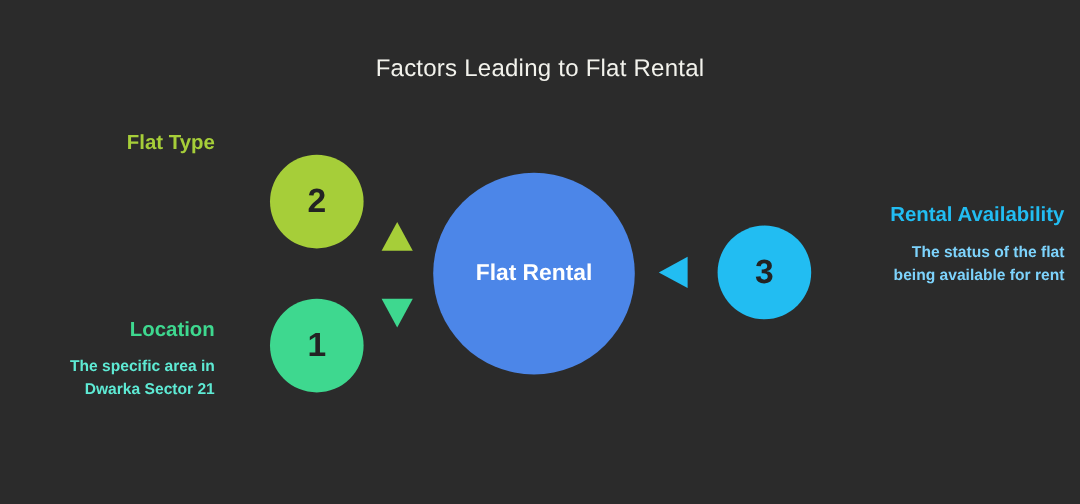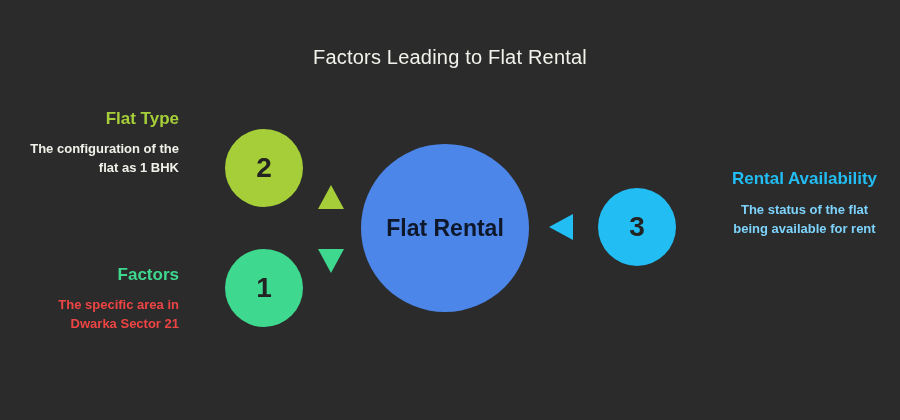--- a/index.html
+++ b/index.html
@@ -36,21 +36,21 @@
     color: #f2f2ec;
     letter-spacing: 0.2px;
   }
 
   
   .label-block {
     position: absolute;
   }
 
   .label-block.right-align { text-align: right; }
-  .label-block.left-align  { text-align: center; }
+  .label-block.left-align  { text-align: right; }
 
   .label-heading {
     font-size: 17px;
     font-weight: bold;
     line-height: 21px;
     margin-bottom: 10px;
   }
 
   .label-desc {
     font-size: 13px;
@@ -109,23 +109,23 @@
   #circle-three {
     left: 598px;
     top: 188px;
   }
 
   #circle-center {
     left: 361px;
     top: 144px;
     width: 168px;
     height: 168px;
-    font-size: 23px;
-    font-weight: bold;
-    color: #0f172a;
+    font-size: 19px;
+    font-weight: bold;
+    color: #ffffff;
   }
 
   
   .tri {
     position: absolute;
     width: 0;
     height: 0;
   }
 
   .tri-up {
@@ -156,26 +156,25 @@
 </style>
 </head>
 <body style="background: rgb(43, 43, 43);">
 
 <div id="canvas" style="background: rgb(43, 43, 43);">
 
   <div class="page-title" style="color: rgb(242, 242, 236);">Factors Leading to Flat Rental</div>
 
   <div class="label-block right-align" id="block-flat-type">
     <div class="label-heading" style="color: rgb(166, 206, 57);">Flat Type</div>
-    <div class="label-desc" style="color: rgb(241, 241, 233);">The configuration of the flat as 1 BHK</div>
   </div>
 
   <div class="label-block right-align" id="block-location">
-    <div class="label-heading" style="color: rgb(62, 216, 143);">Factors</div>
-    <div class="label-desc" style="color: #ef4444;">The specific area in Dwarka Sector 21</div>
+    <div class="label-heading" style="color: rgb(62, 216, 143);">Location</div>
+    <div class="label-desc" style="color: #5eead4;">The specific area in Dwarka Sector 21</div>
   </div>
 
   <div class="label-block left-align" id="block-rental-availability">
     <div class="label-heading" style="color: rgb(34, 189, 242);">Rental Availability</div>
     <div class="label-desc" style="color: #7dd3fc;">The status of the flat being available for rent</div>
   </div>
 
   <div class="node-circle num-circle" id="circle-two" style="background: rgb(166, 206, 57); color: rgb(35, 35, 35);">
     <span>2</span>
   </div>

